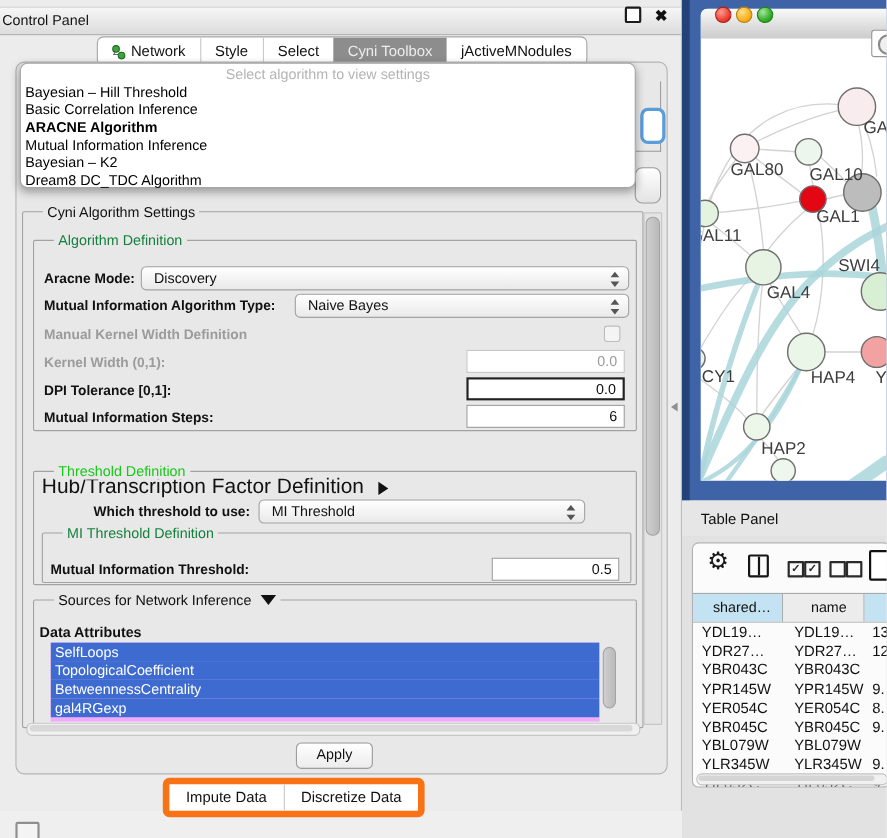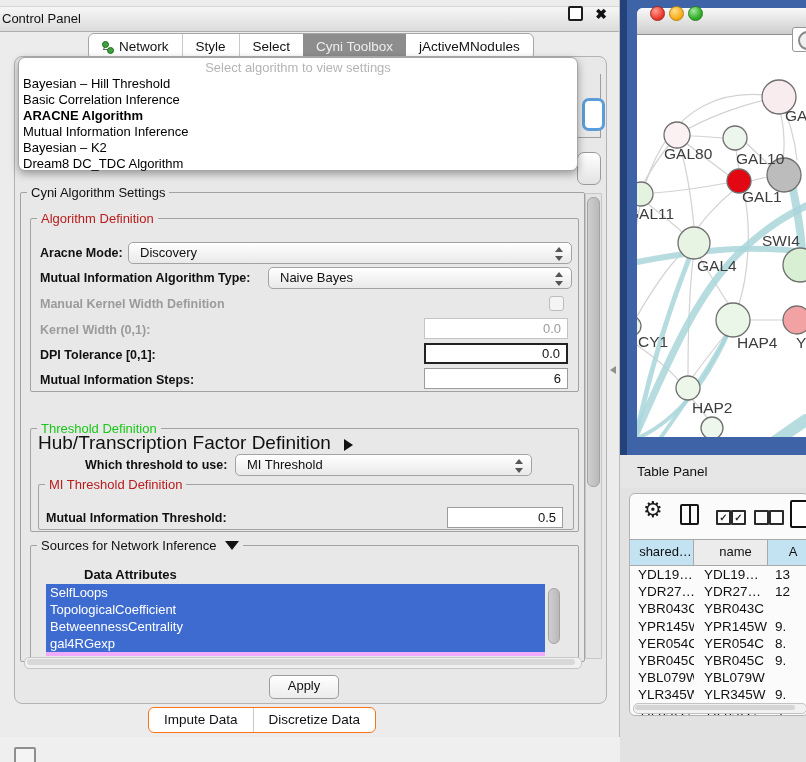--- a/index.html
+++ b/index.html
@@ -35,22 +35,22 @@
 
   
   .popup{left:18px;top:57px;width:560px;height:114px;background:#fff;border:1px solid #a5a5a5;border-radius:7px;
          box-shadow:0 3px 9px rgba(0,0,0,.35);z-index:60;padding-top:2px;box-sizing:border-box;}
   .popup .ph{text-align:center;color:#b4b4b4;font-size:13px;height:16px;line-height:16px;}
   .popup .it{height:16px;line-height:16px;padding-left:4px;font-size:13px;color:#000;white-space:nowrap;}
   .popup .it.bold{font-weight:bold;}
 
   
   .group{border:1px solid #a2a2a2;border-radius:2px;}
-  .legend{position:absolute;top:-8px;left:6px;background:#e8e8e8;padding:0 4px;font-size:13px;line-height:15px;white-space:nowrap;}
-  .legend.blue{color:#b91c1c;}
+  .legend{position:absolute;top:-8px;left:18px;background:#e8e8e8;padding:0 4px;font-size:13px;line-height:15px;white-space:nowrap;}
+  .legend.blue{color:#15803d;}
   .legend.green{color:#18c818;}
 
   .flabel{font-weight:bold;font-size:12.5px;white-space:nowrap;}
   .flabel.dis{color:#9b9b9b;}
   .combo{background:linear-gradient(#ffffff,#e9e9e9);border:1px solid #a3a3a3;border-radius:5px;
          font-size:13px;line-height:20px;padding-left:11px;box-sizing:border-box;height:22px;}
   .combo .arrows{position:absolute;right:7px;top:4px;width:9px;height:14px;}
   .combo .arrows i{position:absolute;left:0;width:0;height:0;border-left:4.5px solid transparent;border-right:4.5px solid transparent;}
   .combo .arrows i.up{top:0;border-bottom:5px solid #555;}
   .combo .arrows i.dn{bottom:0;border-top:5px solid #555;}
@@ -62,21 +62,21 @@
 
   .scroll-track{background:#e4e4e4;border:1px solid #c6c6c6;border-radius:1px;}
   .scroll-thumb{background:linear-gradient(90deg,#cfcfcf,#b9b9b9);border:1px solid #a3a3a3;border-radius:6px;}
 
   .attr-list{background:#f0abfc;overflow:hidden;}
   .attr-item{height:17px;line-height:17px;background:#3e6bd0;color:#fff;font-size:13px;padding-left:4px;}
 
   .btn{background:linear-gradient(#ffffff,#ececec);border:1px solid #9d9d9d;border-radius:5px;
        text-align:center;font-size:13px;line-height:20px;}
 
-  .seg{display:flex;background:#fff;border:1px solid #f97316;border-radius:6px;overflow:hidden;font-size:13.5px;height:24px;}
+  .seg{display:flex;background:#fff;border:6px solid #f97316;border-radius:6px;overflow:hidden;font-size:13.5px;height:24px;}
   .seg .s{padding:0 15px;line-height:23px;color:#111;}
   .seg .s.sep{border-left:1px solid #c9c9c9;}
   .seg .s.sel{background:#8d8d8d;color:#efefef;border-left:none;}
 
   .mini-dock{left:14px;top:747px;width:18px;height:14px;border:2px solid #8f8f8f;background:#f4f4f4;border-radius:2px;}
   .collapse-arrow{left:610px;top:366px;width:0;height:0;border-top:4px solid transparent;border-bottom:4px solid transparent;border-right:6px solid #8f8f8f;}
 
   
   .desktop{left:620px;top:0;width:186px;height:455px;background:#3e64a7;}
   .desktop-edge{left:620px;top:0;width:7px;height:455px;background:#24427a;}
@@ -100,21 +100,21 @@
   .col-ico{left:50px;top:10px;width:15px;height:17px;border:2px solid #151515;border-radius:2px;}
   .col-ico i{position:absolute;left:6.5px;top:0;width:2px;height:17px;background:#151515;}
   .cb{width:11px;height:11px;border:2px solid #2a2a2a;border-radius:1px;font-size:10px;line-height:11px;text-align:center;font-weight:bold;color:#2a2a2a;}
   .doc-ico{left:160px;top:6px;width:20px;height:24px;border:2.5px solid #111;border-radius:2px;background:#fff;}
   .tbl{left:0px;top:45px;width:200px;}
   .tbl .hrow{display:flex;height:25px;border-top:1px solid #a9a9a9;border-bottom:1px solid #a9a9a9;font-size:13px;}
   .tbl .hcell{line-height:24px;text-align:center;border-right:1px solid #a9a9a9;box-sizing:border-box;background:#ececec;}
   .tbl .hcell.hl{background:#c3e2f2;}
   .tbl .row{display:flex;height:17.2px;font-size:13.5px;}
   .tbl .cell{line-height:17px;white-space:nowrap;overflow:hidden;box-sizing:border-box;}
-  .c1{width:64px;padding-left:8px;}
+  .c1{width:82px;padding-left:8px;}
   .c2{width:74px;padding-left:10px;}
   .c3{width:44px;padding-left:7px;}
   .tp-hscroll{left:3px;top:209px;width:172px;height:9px;background:#f1f1f1;border:1px solid #c2c2c2;border-radius:5px;}
   .tp-hthumb{left:1px;top:1px;width:160px;height:5px;background:#d5d5d5;border-radius:3px;}
 </style>
 </head>
 <body>
 
 <div class="abs cp">
   <div class="abs cp-titlebar">
@@ -218,21 +218,21 @@
   </div>
   <div class="abs flabel" style="left:46px;top:511px;">Mutual Information Threshold:</div>
   <div class="abs tinput" style="left:447px;top:507px;width:116px;">0.5</div>
 
   <div class="abs group" style="left:30px;top:545px;width:547px;height:114px;">
     <span class="legend">
       <span>Sources for Network Inference</span>
       <span style="display:inline-block;margin-left:5px;width:0;height:0;border-left:7px solid transparent;border-right:7px solid transparent;border-top:9px solid #111;vertical-align:0px;"></span>
     </span>
   </div>
-  <div class="abs flabel" style="left:36px;top:567px;font-size:13px;margin-left:48px;">Data Attributes</div>
+  <div class="abs flabel" style="left:36px;top:567px;font-size:13px;">Data Attributes</div>
   <div class="abs attr-list" style="left:46px;top:584px;width:499px;height:72px;">
     <div class="attr-item">SelfLoops</div>
     <div class="attr-item">TopologicalCoefficient</div>
     <div class="attr-item">BetweennessCentrality</div>
     <div class="attr-item">gal4RGexp</div>
   </div>
   <div class="abs scroll-thumb" style="left:548px;top:588px;width:10px;height:54px;"></div>
   <div class="abs scroll-track" style="left:24px;top:657px;width:556px;height:10px;border-radius:5px;background:#f0f0f0;">
     <div class="abs" style="left:2px;top:1px;width:548px;height:6px;background:#d8d8d8;border-radius:3px;"></div>
   </div>

